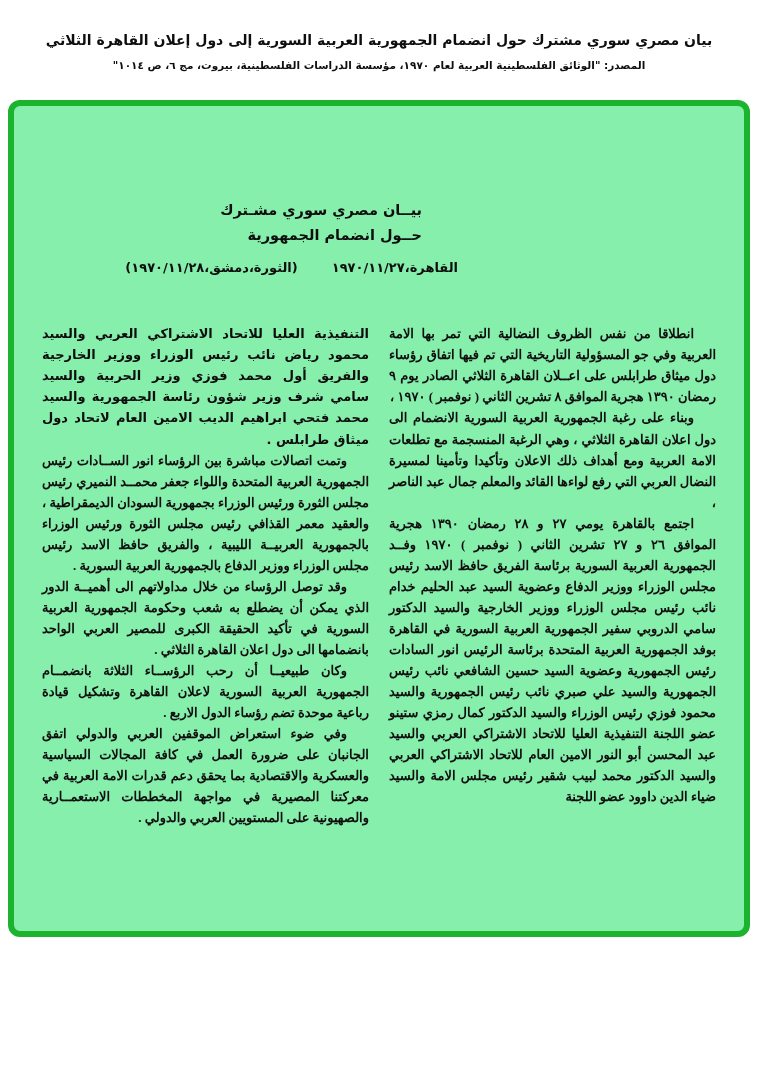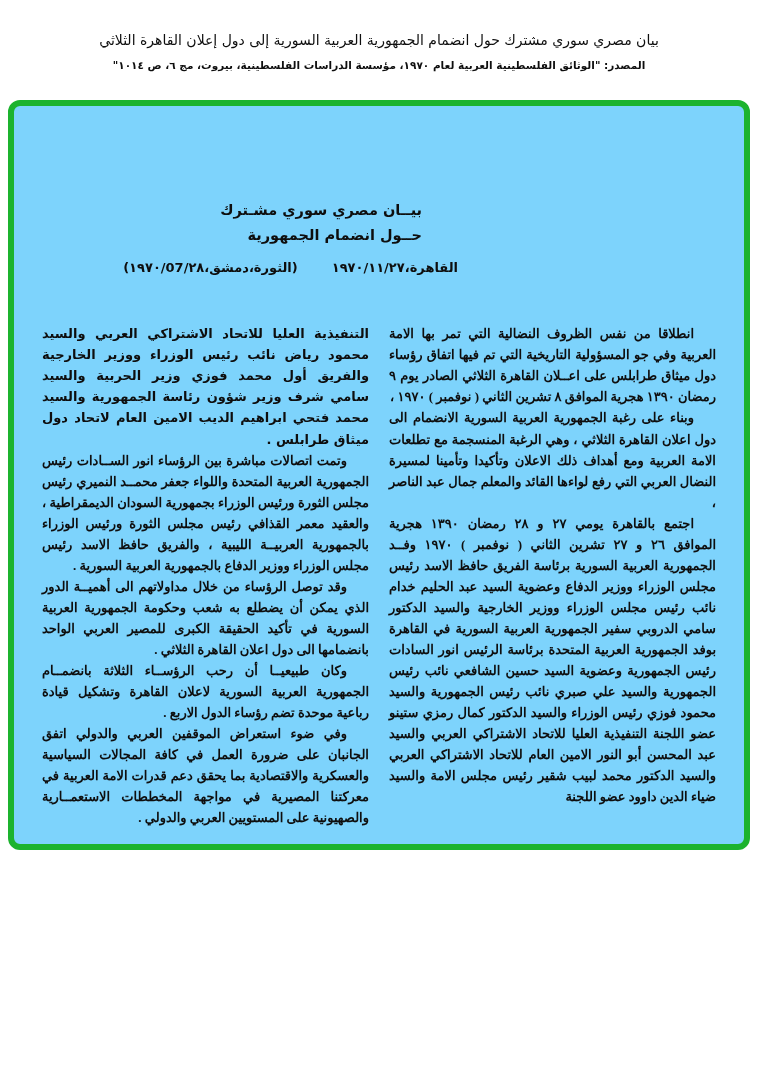--- a/index.html
+++ b/index.html
@@ -16,40 +16,40 @@
     color: #0e0e0e;
   }
   
   .page-header {
     direction: rtl;
     text-align: center;
     padding-top: 31px;
   }
   .page-header .main-title {
     font-size: 14px;
-    font-weight: normal;
+    font-weight: bold;
     margin: 0 28px;
     line-height: 1.3;
   }
   .page-header .source-line {
     font-size: 10.5px;
     font-weight: bold;
     margin-top: 10px;
   }
   
   .doc-frame {
     position: absolute;
     left: 8px;
     top: 100px;
     width: 742px;
-    height: 750px;
+    height: 837px;
     box-sizing: border-box;
     border: 6px solid #1cb32e;
     border-radius: 12px;
-    background: #7dd3fc;
+    background: #86efac;
     direction: rtl;
   }
   .doc-inner {
     padding: 92px 28px 0 28px;
   }
   
   .doc-title {
     width: 244px;
     margin-right: 294px;
     text-align: right;
@@ -102,21 +102,21 @@
 
 <div class="doc-frame">
   <div class="doc-inner">
 
     <div class="doc-title">
       <div>بيــان مصري سوري مشـترك حــول انضمام الجمهورية</div>
     </div>
 
     <div class="dateline">
       <span>القاهرة،١٩٧٠/١١/٢٧</span>
-      <span>(الثورة،دمشق،١٩٧٠/07/٢٨)</span>
+      <span>(الثورة،دمشق،١٩٧٠/١١/٢٨)</span>
     </div>
 
     <div class="columns">
       <div class="col">
         <p class="indent">انطلاقا من نفس الظروف النضالية التي تمر بها الامة العربية وفي جو المسؤولية التاريخية التي تم فيها اتفاق رؤساء دول ميثاق طرابلس على اعــلان القاهرة الثلاثي الصادر يوم ٩ رمضان ١٣٩٠ هجرية الموافق ٨ تشرين الثاني ( نوفمبر ) ١٩٧٠ ،</p>
         <p class="indent">وبناء على رغبة الجمهورية العربية السورية الانضمام الى دول اعلان القاهرة الثلاثي ، وهي الرغبة المنسجمة مع تطلعات الامة العربية ومع أهداف ذلك الاعلان وتأكيدا وتأمينا لمسيرة النضال العربي التي رفع لواءها القائد والمعلم جمال عبد الناصر ،</p>
         <p class="indent">اجتمع بالقاهرة يومي ٢٧ و ٢٨ رمضان ١٣٩٠ هجرية الموافق ٢٦ و ٢٧ تشرين الثاني ( نوفمبر ) ١٩٧٠ وفــد الجمهورية العربية السورية برئاسة الفريق حافظ الاسد رئيس مجلس الوزراء ووزير الدفاع وعضوية السيد عبد الحليم خدام نائب رئيس مجلس الوزراء ووزير الخارجية والسيد الدكتور سامي الدروبي سفير الجمهورية العربية السورية في القاهرة بوفد الجمهورية العربية المتحدة برئاسة الرئيس انور السادات رئيس الجمهورية وعضوية السيد حسين الشافعي نائب رئيس الجمهورية والسيد علي صبري نائب رئيس الجمهورية والسيد محمود فوزي رئيس الوزراء والسيد الدكتور كمال رمزي ستينو عضو اللجنة التنفيذية العليا للاتحاد الاشتراكي العربي والسيد عبد المحسن أبو النور الامين العام للاتحاد الاشتراكي العربي والسيد الدكتور محمد لبيب شقير رئيس مجلس الامة والسيد ضياء الدين داوود عضو اللجنة</p>
       </div>
       <div class="col">
         <p>التنفيذية العليا للاتحاد الاشتراكي العربي والسيد محمود رياض نائب رئيس الوزراء ووزير الخارجية والفريق أول محمد فوزي وزير الحربية والسيد سامي شرف وزير شؤون رئاسة الجمهورية والسيد محمد فتحي ابراهيم الديب الامين العام لاتحاد دول ميثاق طرابلس .</p>

